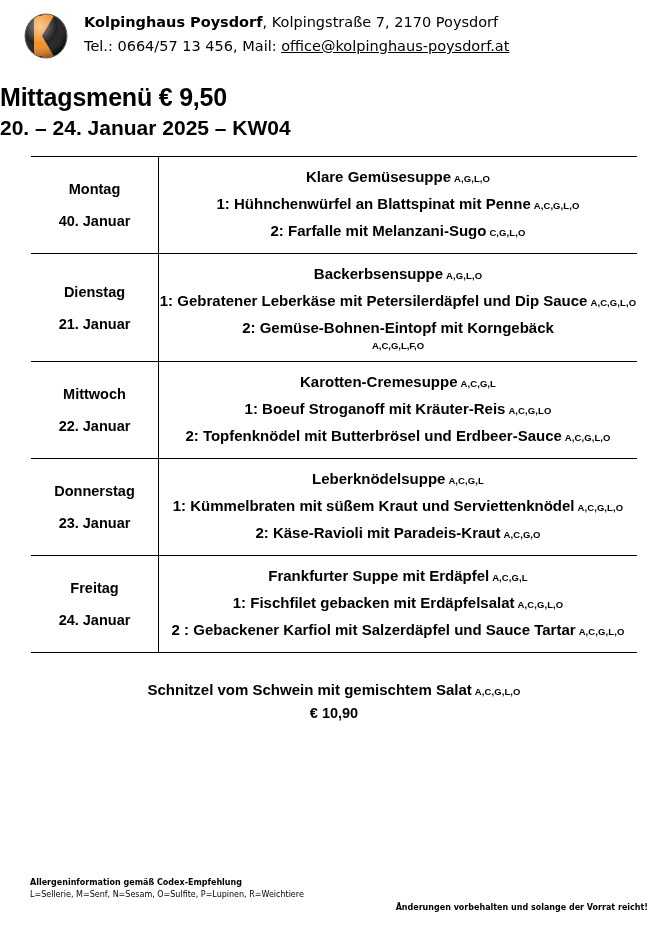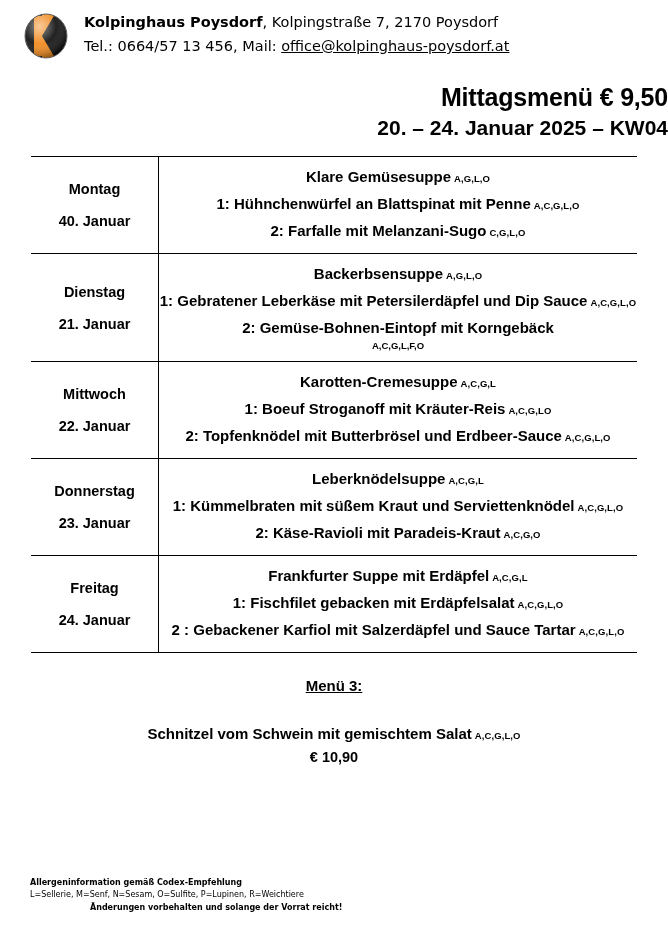--- a/index.html
+++ b/index.html
@@ -39,21 +39,21 @@
     white-space: nowrap;
   }
   .header-line1 .org { font-weight: bold; }
   .email-link {
     text-decoration: underline;
     color: #000000;
   }
 
   
   .title-block {
-    text-align: right;
+    text-align: left;
     margin-top: 20px;
   }
   .title-main {
     font-size: 25px;
     font-weight: bold;
     letter-spacing: -0.2px;
     line-height: 30px;
   }
   .title-sub {
     font-size: 21px;
@@ -151,21 +151,21 @@
     line-height: 12px;
   }
   .footer-line {
     font-size: 8px;
     line-height: 12px;
   }
   .footer-note {
     font-size: 8px;
     font-weight: bold;
     line-height: 12px;
-    text-align: left;
+    text-align: right;
     margin-top: 1px;
     padding-left: 60px;
   }
 </style>
 </head>
 <body>
 
 <div class="header">
   <div class="logo">
     <svg width="48" height="48" viewBox="0 0 48 48" aria-hidden="true">
@@ -262,21 +262,20 @@
         <td class="dishes-cell">
           <div class="dish"><span>Frankfurter Suppe mit Erdäpfel</span><span class="allergens">A,C,G,L</span></div>
           <div class="dish"><span>1: Fischfilet gebacken mit Erdäpfelsalat</span><span class="allergens">A,C,G,L,O</span></div>
           <div class="dish"><span>2 : Gebackener Karfiol mit Salzerdäpfel und Sauce Tartar</span><span class="allergens">A,C,G,L,O</span></div>
         </td>
       </tr>
     </tbody>
 </table>
 
 <div class="extra-menu">
-  <div class="extra-title">Menü 3:</div>
   <div class="extra-dish">
     <span>Schnitzel vom Schwein mit gemischtem Salat</span><span class="allergens">A,C,G,L,O</span>
   </div>
   <div class="extra-price">€ 10,90</div>
 </div>
 
 <div class="footer">
   <div class="footer-title">Allergeninformation gemäß Codex-Empfehlung</div>
   <div class="footer-line">L=Sellerie, M=Senf, N=Sesam, O=Sulfite, P=Lupinen, R=Weichtiere</div>
   <div class="footer-note">Änderungen vorbehalten und solange der Vorrat reicht!</div>

